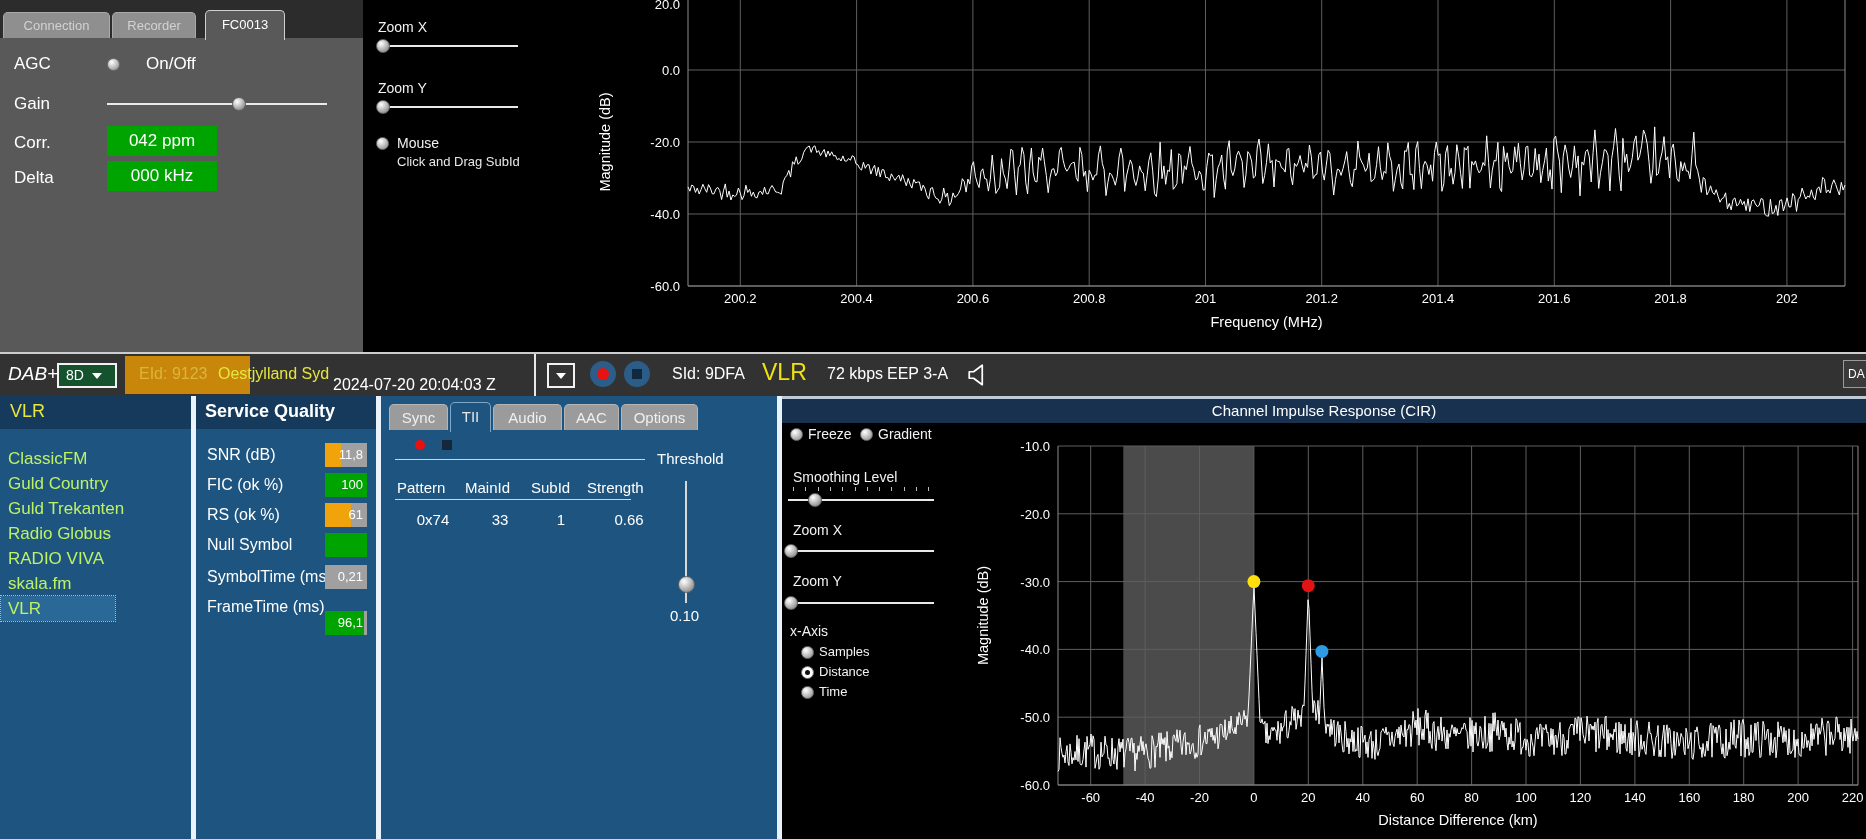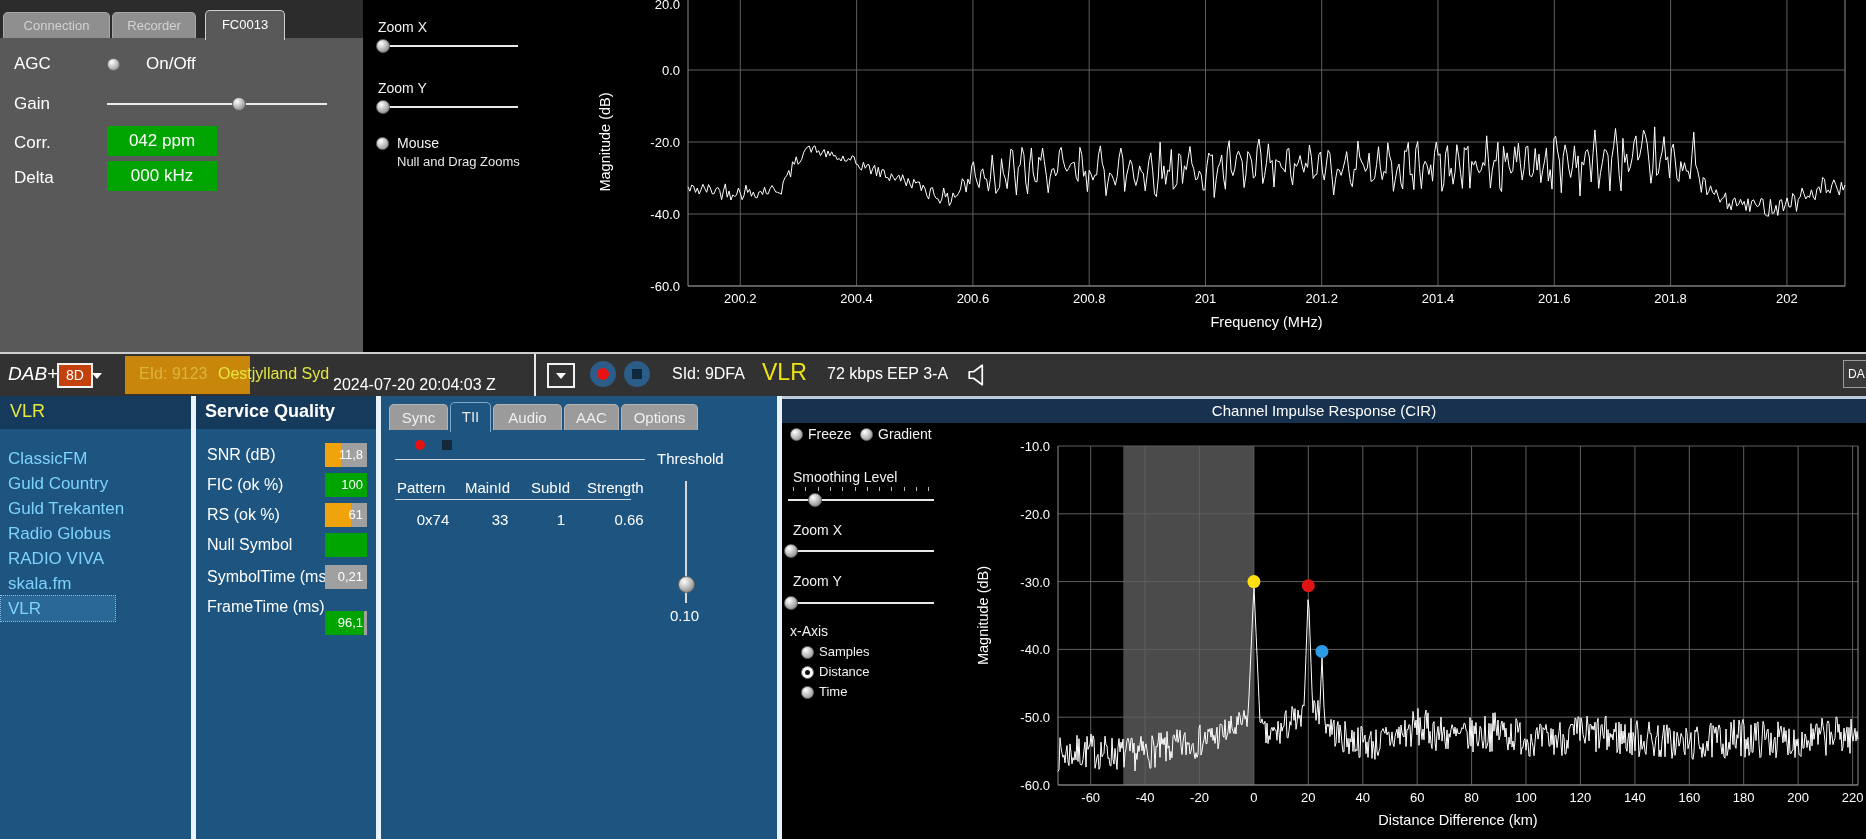--- a/index.html
+++ b/index.html
@@ -41,21 +41,21 @@
   .caret { display:inline-block; width:0; height:0; border-left:5px solid transparent;
     border-right:5px solid transparent; border-top:6px solid #fff; }
   .circbtn { position:absolute; width:26px; height:26px; border-radius:50%; background:#2c5d88; }
 
   
   #bottom { left:0; top:396px; width:1866px; height:443px; }
   .bluepanel { position:absolute; top:0; height:443px; background:#1d5480; }
   .panelhead { position:absolute; left:0; top:0; right:0; height:33px; background:#163a5c; }
   .divider { position:absolute; top:0; width:5px; height:443px; background:#eaf3fb; }
   .svc { position:absolute; left:8px; height:25px; line-height:25px; font-size:17px;
-    color:#7dd3fc; white-space:nowrap; }
+    color:#bef264; white-space:nowrap; }
   .svc.sel { left:1px; padding-left:7px; width:114px; background:#2a6897;
     outline:1px dotted #8ec4ea; }
   .sqrow-label { position:absolute; left:11px; font-size:16px; color:#fff; }
   .sqbar { position:absolute; left:129px; width:42px; height:24px; background:#a0a0a0; }
   .sqfill { position:absolute; left:0; top:0; bottom:0; }
   .sqval { position:absolute; right:4px; top:0; height:24px; line-height:24px;
     font-size:13px; color:#fff; }
   .btab { position:absolute; top:8px; height:26px; line-height:26px; text-align:center;
     font-size:15px; color:#efefef; background:#9b9b9b; border:1px solid #b5b5b5;
     border-bottom:none; border-radius:5px 5px 0 0; }
@@ -97,21 +97,21 @@
 <span class="smalllab abs" style="left:378px; top:19px;">Zoom X</span>
 <div class="track abs" style="left:378px; top:45px; width:140px;"></div>
 <div class="handle abs" style="left:376px; top:39px;"></div>
 
 <span class="smalllab abs" style="left:378px; top:80px;">Zoom Y</span>
 <div class="track abs" style="left:378px; top:106px; width:140px;"></div>
 <div class="handle abs" style="left:376px; top:100px;"></div>
 
 <span class="radio abs" style="left:376px; top:137px;"></span>
 <span class="smalllab abs" style="left:397px; top:135px;">Mouse</span>
-<span class="sublab abs" style="left:397px; top:154px;">Null and Drag Zooms</span>
+<span class="sublab abs" style="left:397px; top:154px;">Click and Drag SubId</span>
 
 <svg id="spectrum-svg" class="abs" style="left:565px; top:0;" width="1301" height="345">
     <line x1="175.3" x2="175.3" y1="-2" y2="286" stroke="#5e5e5e" stroke-width="1"></line>
     <line x1="291.6" x2="291.6" y1="-2" y2="286" stroke="#5e5e5e" stroke-width="1"></line>
     <line x1="407.9" x2="407.9" y1="-2" y2="286" stroke="#5e5e5e" stroke-width="1"></line>
     <line x1="524.2" x2="524.2" y1="-2" y2="286" stroke="#5e5e5e" stroke-width="1"></line>
     <line x1="640.5" x2="640.5" y1="-2" y2="286" stroke="#5e5e5e" stroke-width="1"></line>
     <line x1="756.7" x2="756.7" y1="-2" y2="286" stroke="#5e5e5e" stroke-width="1"></line>
     <line x1="873.0" x2="873.0" y1="-2" y2="286" stroke="#5e5e5e" stroke-width="1"></line>
     <line x1="989.3" x2="989.3" y1="-2" y2="286" stroke="#5e5e5e" stroke-width="1"></line>
@@ -139,21 +139,21 @@
     <text x="115" y="219.0" fill="#fff" text-anchor="end" font-size="13">-40.0</text>
     <text x="115" y="291.0" fill="#fff" text-anchor="end" font-size="13">-60.0</text>
     <text x="701.5" y="327" fill="#fff" text-anchor="middle" font-size="14.5">Frequency (MHz)</text>
     <text x="45" y="142.0" fill="#fff" text-anchor="middle" font-size="14.5" transform="rotate(-90 45 142.0)">Magnitude (dB)</text>
     <polyline points="123.0,186.9 124.9,191.2 126.7,185.1 128.6,186.1 130.5,192.4 132.3,188.0 134.2,194.0 136.1,189.4 137.9,184.3 139.8,188.6 141.7,192.3 143.5,184.6 145.4,188.1 147.3,193.9 149.1,193.7 151.0,188.7 152.9,187.5 154.7,190.5 156.6,199.6 158.5,190.6 160.3,183.9 162.2,197.2 164.1,191.0 165.9,200.0 167.8,194.9 169.7,196.5 171.5,195.1 173.4,188.0 175.3,193.1 177.1,199.7 179.0,195.6 180.9,185.2 182.7,192.5 184.6,189.3 186.4,196.3 188.3,192.1 190.2,197.2 192.0,197.9 193.9,192.1 195.8,191.4 197.6,194.5 199.5,187.2 201.4,193.7 203.2,193.9 205.1,188.5 207.0,185.5 208.8,188.3 210.7,192.0 212.6,192.3 214.4,193.0 216.3,194.2 218.2,182.0 220.0,177.7 221.9,175.3 223.8,170.4 225.6,177.1 227.5,161.7 229.4,164.3 231.2,156.8 233.1,164.3 235.0,162.1 236.8,159.2 238.7,152.4 240.6,149.1 242.4,147.0 244.3,146.0 246.2,152.4 248.0,147.1 249.9,145.8 251.8,152.6 253.6,150.6 255.5,155.6 257.4,152.2 259.2,149.5 261.1,157.1 263.0,151.0 264.8,155.7 266.7,151.8 268.6,156.0 270.4,155.5 272.3,159.8 274.2,158.4 276.0,161.0 277.9,155.9 279.8,161.0 281.6,161.2 283.5,158.5 285.4,160.2 287.2,155.7 289.1,156.8 291.0,163.9 292.8,164.7 294.7,168.5 296.5,170.1 298.4,162.3 300.3,168.3 302.1,164.8 304.0,164.7 305.9,174.1 307.7,168.7 309.6,165.2 311.5,175.9 313.3,167.3 315.2,177.0 317.1,169.6 318.9,169.9 320.8,177.7 322.7,177.4 324.5,180.8 326.4,173.8 328.3,177.3 330.1,180.3 332.0,177.3 333.9,175.1 335.7,181.2 337.6,174.7 339.5,180.5 341.3,185.8 343.2,178.4 345.1,184.3 346.9,188.1 348.8,179.4 350.7,183.0 352.5,182.0 354.4,182.0 356.3,190.7 358.1,185.1 360.0,188.7 361.9,195.8 363.7,199.1 365.6,188.4 367.5,187.6 369.3,195.3 371.2,198.4 373.1,199.1 374.9,203.3 376.8,199.2 378.7,188.0 380.5,197.1 382.4,193.0 384.3,205.6 386.1,202.3 388.0,192.9 389.9,197.4 391.7,196.0 393.6,193.3 395.5,189.1 397.3,178.7 399.2,181.4 401.1,192.1 402.9,179.1 404.8,184.1 406.7,165.9 408.5,161.8 410.4,176.2 412.3,183.1 414.1,187.6 416.0,171.6 417.8,168.8 419.7,178.6 421.6,179.1 423.4,191.1 425.3,179.5 427.2,155.0 429.0,174.1 430.9,193.4 432.8,190.1 434.6,187.3 436.5,158.7 438.4,173.4 440.2,178.1 442.1,188.6 444.0,169.5 445.8,149.3 447.7,150.5 449.6,174.7 451.4,195.0 453.3,167.6 455.2,164.7 457.0,147.4 458.9,154.6 460.8,182.8 462.6,193.9 464.5,165.2 466.4,148.0 468.2,173.0 470.1,181.3 472.0,181.9 473.8,157.2 475.7,160.4 477.6,148.0 479.4,161.8 481.3,175.3 483.2,192.7 485.0,177.8 486.9,169.4 488.8,168.7 490.6,175.9 492.5,172.2 494.4,150.8 496.2,147.4 498.1,160.2 500.0,167.6 501.8,171.2 503.7,168.5 505.6,164.3 507.4,162.9 509.3,162.3 511.2,177.6 513.0,181.3 514.9,147.3 516.8,154.5 518.6,176.3 520.5,171.0 522.4,191.6 524.2,170.3 526.1,174.1 527.9,180.1 529.8,175.2 531.7,174.9 533.5,154.8 535.4,145.9 537.3,163.4 539.1,169.6 541.0,195.6 542.9,182.3 544.7,173.0 546.6,174.7 548.5,179.3 550.3,185.2 552.2,176.3 554.1,157.0 555.9,148.1 557.8,158.1 559.7,191.4 561.5,175.9 563.4,167.7 565.3,159.9 567.1,164.4 569.0,179.1 570.9,185.5 572.7,178.3 574.6,165.9 576.5,171.8 578.3,173.2 580.2,190.8 582.1,175.6 583.9,160.6 585.8,152.8 587.7,170.8 589.5,193.7 591.4,196.6 593.3,177.9 595.1,142.2 597.0,178.7 598.9,165.9 600.7,184.3 602.6,170.2 604.5,171.5 606.3,149.5 608.2,189.3 610.1,186.9 611.9,183.6 613.8,153.6 615.7,155.5 617.5,183.4 619.4,165.8 621.3,169.7 623.1,158.4 625.0,146.5 626.9,163.5 628.7,168.7 630.6,179.7 632.5,178.9 634.3,171.0 636.2,174.6 638.1,190.1 639.9,189.8 641.8,166.5 643.7,153.0 645.5,155.8 647.4,154.8 649.2,197.5 651.1,179.7 653.0,167.3 654.8,163.4 656.7,155.0 658.6,178.2 660.4,189.2 662.3,150.9 664.2,140.7 666.0,169.8 667.9,175.6 669.8,168.9 671.6,155.5 673.5,151.1 675.4,156.1 677.2,161.6 679.1,187.5 681.0,174.5 682.8,151.6 684.7,154.4 686.6,161.1 688.4,178.0 690.3,176.2 692.2,148.0 694.0,139.0 695.9,154.0 697.8,183.5 699.6,175.6 701.5,162.4 703.4,143.8 705.2,162.9 707.1,160.5 709.0,187.0 710.8,159.6 712.7,161.3 714.6,161.7 716.4,167.6 718.3,168.7 720.2,172.1 722.0,149.4 723.9,148.5 725.8,175.8 727.6,184.9 729.5,163.3 731.4,166.4 733.2,162.7 735.1,155.5 737.0,165.1 738.8,172.2 740.7,163.0 742.6,167.4 744.4,145.0 746.3,156.3 748.2,178.5 750.0,175.2 751.9,174.2 753.8,154.7 755.6,152.0 757.5,172.3 759.3,180.1 761.2,165.7 763.1,150.3 764.9,153.4 766.8,174.6 768.7,195.0 770.5,179.5 772.4,169.1 774.3,170.0 776.1,175.4 778.0,168.7 779.9,160.9 781.7,151.6 783.6,168.8 785.5,182.5 787.3,186.7 789.2,169.2 791.1,169.6 792.9,141.1 794.8,157.4 796.7,162.0 798.5,165.2 800.4,171.4 802.3,167.9 804.1,153.2 806.0,181.5 807.9,180.4 809.7,178.2 811.6,164.5 813.5,146.7 815.3,167.1 817.2,179.6 819.1,171.3 820.9,173.3 822.8,142.8 824.7,156.2 826.5,162.2 828.4,191.3 830.3,179.4 832.1,169.3 834.0,164.0 835.9,182.9 837.7,189.0 839.6,150.8 841.5,151.4 843.3,142.5 845.2,174.8 847.1,174.1 848.9,189.6 850.8,148.8 852.7,141.6 854.5,168.6 856.4,188.6 858.3,166.0 860.1,161.3 862.0,164.9 863.9,174.5 865.7,164.8 867.6,181.2 869.5,152.6 871.3,142.0 873.2,155.4 875.1,153.8 876.9,191.3 878.8,183.8 880.6,153.2 882.5,145.6 884.4,176.2 886.2,168.2 888.1,184.2 890.0,172.4 891.8,144.7 893.7,156.3 895.6,173.4 897.4,188.4 899.3,147.6 901.2,150.0 903.0,146.2 904.9,188.2 906.8,161.4 908.6,165.1 910.5,160.9 912.4,168.9 914.2,172.8 916.1,170.1 918.0,162.5 919.8,165.6 921.7,135.8 923.6,162.6 925.4,188.0 927.3,170.3 929.2,160.3 931.0,161.1 932.9,142.3 934.8,188.0 936.6,191.6 938.5,146.4 940.4,161.7 942.2,152.8 944.1,166.9 946.0,173.2 947.8,170.6 949.7,146.8 951.6,162.1 953.4,143.2 955.3,163.4 957.2,179.9 959.0,169.2 960.9,147.1 962.8,146.2 964.6,175.0 966.5,177.0 968.4,172.3 970.2,148.5 972.1,170.1 974.0,154.1 975.8,182.7 977.7,170.4 979.6,160.8 981.4,148.2 983.3,181.1 985.2,169.7 987.0,189.1 988.9,138.9 990.7,136.2 992.6,151.1 994.5,161.2 996.3,192.7 998.2,156.3 1000.1,144.9 1001.9,153.1 1003.8,168.9 1005.7,177.5 1007.5,166.8 1009.4,145.9 1011.3,167.8 1013.1,155.9 1015.0,195.9 1016.9,161.9 1018.7,165.1 1020.6,151.5 1022.5,149.7 1024.3,156.9 1026.2,182.0 1028.1,152.4 1029.9,129.9 1031.8,155.0 1033.7,188.4 1035.5,172.7 1037.4,162.5 1039.3,149.6 1041.1,150.4 1043.0,155.4 1044.9,190.9 1046.7,158.6 1048.6,146.5 1050.5,128.5 1052.3,146.8 1054.2,175.2 1056.1,190.9 1057.9,138.3 1059.8,162.5 1061.7,154.0 1063.5,171.8 1065.4,166.9 1067.3,157.5 1069.1,141.5 1071.0,135.9 1072.9,160.2 1074.7,155.9 1076.6,145.7 1078.5,130.0 1080.3,134.6 1082.2,143.9 1084.1,162.7 1085.9,183.3 1087.8,169.4 1089.7,126.9 1091.5,175.4 1093.4,173.4 1095.3,159.4 1097.1,152.1 1099.0,136.6 1100.9,160.0 1102.7,156.8 1104.6,178.0 1106.5,148.6 1108.3,144.1 1110.2,160.0 1112.0,178.7 1113.9,181.5 1115.8,161.6 1117.6,171.0 1119.5,162.7 1121.4,171.1 1123.2,171.1 1125.1,178.9 1127.0,154.3 1128.8,132.2 1130.7,164.9 1132.6,170.4 1134.4,179.2 1136.3,192.4 1138.2,177.5 1140.0,179.1 1141.9,194.9 1143.8,191.3 1145.6,185.8 1147.5,192.3 1149.4,194.5 1151.2,189.7 1153.1,196.3 1155.0,202.2 1156.8,198.7 1158.7,197.7 1160.6,192.8 1162.4,208.8 1164.3,203.4 1166.2,209.9 1168.0,199.6 1169.9,197.9 1171.8,205.9 1173.6,204.4 1175.5,199.3 1177.4,204.7 1179.2,201.4 1181.1,210.5 1183.0,198.8 1184.8,211.6 1186.7,201.1 1188.6,199.8 1190.4,204.0 1192.3,206.6 1194.2,205.3 1196.0,198.6 1197.9,199.3 1199.8,214.3 1201.6,215.8 1203.5,216.2 1205.4,199.3 1207.2,213.5 1209.1,212.7 1211.0,205.3 1212.8,215.5 1214.7,200.6 1216.6,199.7 1218.4,211.0 1220.3,204.6 1222.1,197.9 1224.0,206.9 1225.9,206.9 1227.7,193.5 1229.6,196.3 1231.5,211.4 1233.3,199.3 1235.2,196.9 1237.1,188.1 1238.9,193.6 1240.8,199.0 1242.7,196.0 1244.5,197.3 1246.4,189.8 1248.3,197.0 1250.1,199.8 1252.0,188.9 1253.9,186.8 1255.7,192.8 1257.6,177.4 1259.5,179.2 1261.3,192.8 1263.2,189.9 1265.1,193.1 1266.9,184.8 1268.8,179.8 1270.7,184.5 1272.5,189.8 1274.4,195.0 1276.3,182.3 1278.1,190.1 1280.0,185.1" fill="none" stroke="#ffffff" stroke-width="1"></polyline>
   </svg>
 
 <div id="statusbar" class="abs">
   <span class="abs" style="left:8px; top:9px; font-size:19px; font-style:italic;">DAB+</span>
 
-  <div class="abs" style="left:57px; top:9px; width:36px; height:25px; border:2px solid #f2f2f2; background:#c2410c;">
+  <div class="abs" style="left:57px; top:9px; width:60px; height:25px; border:2px solid #f2f2f2; background:#14532d;">
     <span class="abs" style="left:7px; top:2px; font-size:14px;">8D</span>
     <span class="caret abs" style="left:33px; top:8px;"></span>
   </div>
 
   <div id="amber"></div>
   <span class="abs" style="left:139px; top:11px; font-size:16px; color:#dcb53c; z-index:2;">EId: 9123</span>
   <span class="abs" style="left:218px; top:11px; font-size:16px; color:#e4e63e; z-index:2;">Oestjylland Syd</span>
   <span class="abs" style="left:333px; top:22px; font-size:16px;">2024-07-20  20:04:03 Z</span>
 
   <div class="abs" style="left:534px; top:0; width:2px; height:42px; background:#e8e8e8;"></div>

